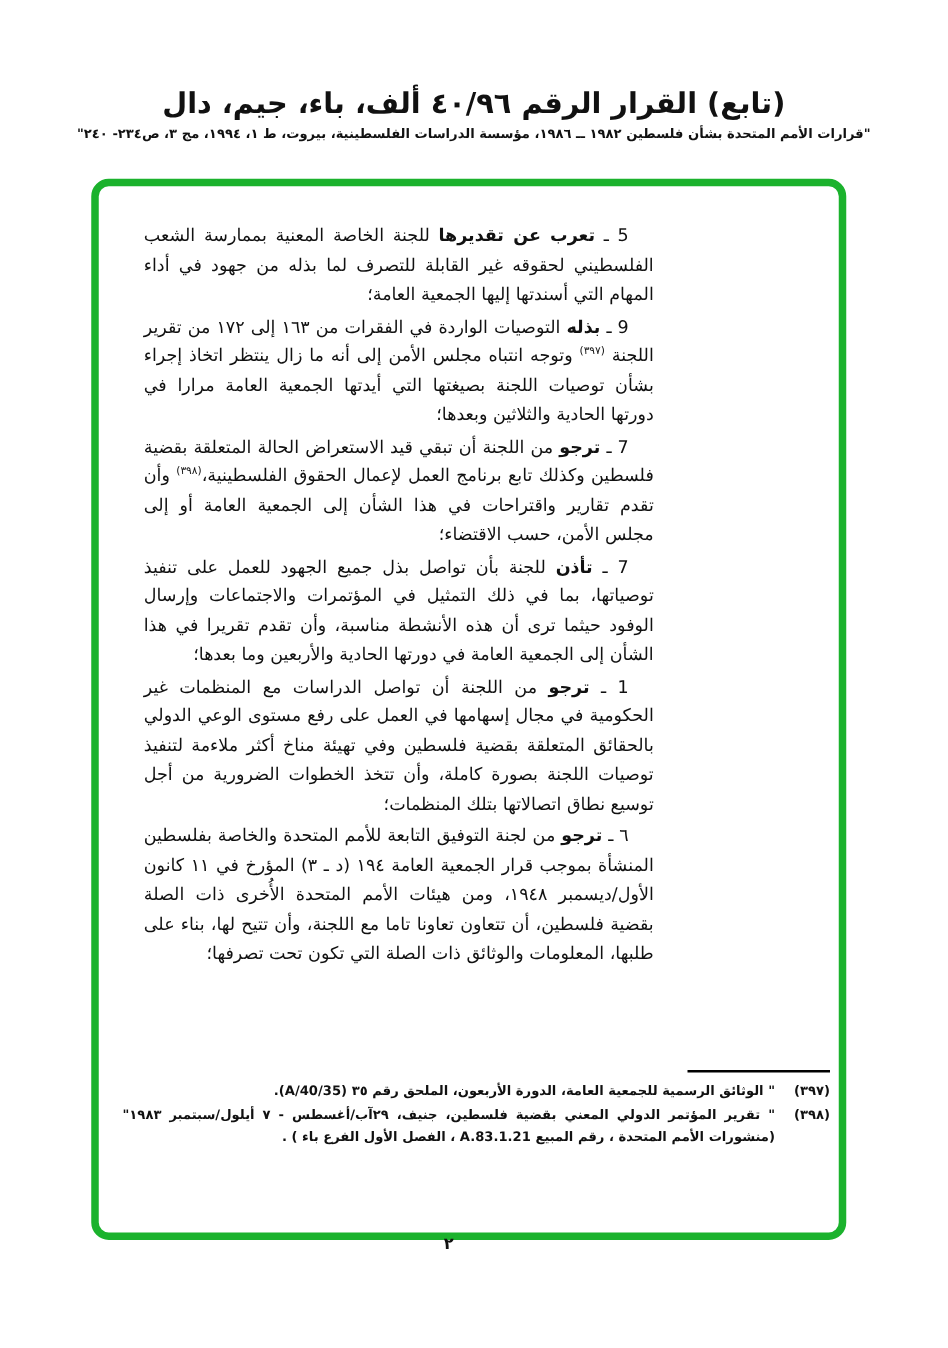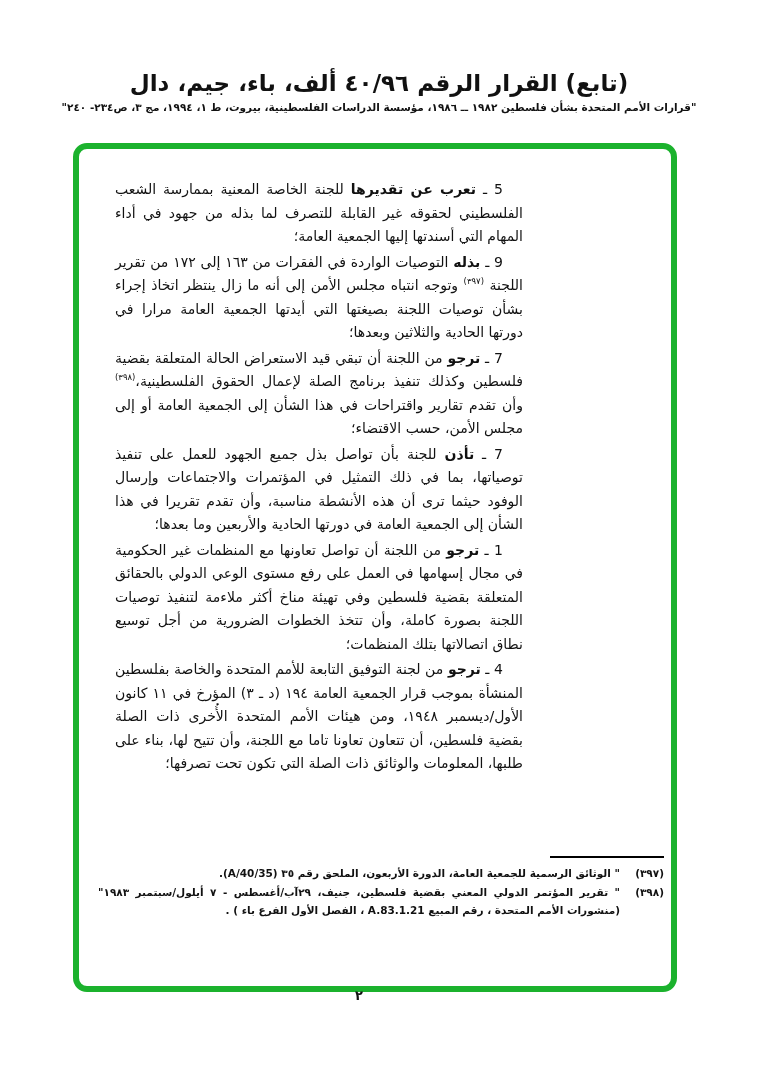--- a/index.html
+++ b/index.html
@@ -73,32 +73,32 @@
       <span class="lead">تعرب عن تقديرها</span>
       <span>للجنة الخاصة المعنية بممارسة الشعب الفلسطيني لحقوقه غير القابلة للتصرف لما بذله من جهود في أداء المهام التي أسندتها إليها الجمعية العامة؛</span></p>
 
     <p class="para"><span>9 ـ</span>
       <span class="lead">بذله</span>
       <span>التوصيات الواردة في الفقرات من ١٦٣ إلى ١٧٢ من تقرير اللجنة </span><sup>(٣٩٧)</sup>
       <span>وتوجه انتباه مجلس الأمن إلى أنه ما زال ينتظر اتخاذ إجراء بشأن توصيات اللجنة بصيغتها التي أيدتها الجمعية العامة مرارا في دورتها الحادية والثلاثين وبعدها؛</span></p>
 
     <p class="para"><span>7 ـ</span>
       <span class="lead">ترجو</span>
-      <span>من اللجنة أن تبقي قيد الاستعراض الحالة المتعلقة بقضية فلسطين وكذلك تنفيذ برنامج الصلة لإعمال الحقوق الفلسطينية،</span><sup>(٣٩٨)</sup>
+      <span>من اللجنة أن تبقي قيد الاستعراض الحالة المتعلقة بقضية فلسطين وكذلك تابع برنامج العمل لإعمال الحقوق الفلسطينية،</span><sup>(٣٩٨)</sup>
       <span>وأن تقدم تقارير واقتراحات في هذا الشأن إلى الجمعية العامة أو إلى مجلس الأمن، حسب الاقتضاء؛</span></p>
 
     <p class="para"><span>7 ـ</span>
       <span class="lead">تأذن</span>
       <span>للجنة بأن تواصل بذل جميع الجهود للعمل على تنفيذ توصياتها، بما في ذلك التمثيل في المؤتمرات والاجتماعات وإرسال الوفود حيثما ترى أن هذه الأنشطة مناسبة، وأن تقدم تقريرا في هذا الشأن إلى الجمعية العامة في دورتها الحادية والأربعين وما بعدها؛</span></p>
 
     <p class="para"><span>1 ـ</span>
       <span class="lead">ترجو</span>
-      <span>من اللجنة أن تواصل تعاونها مع المنظمات غير الحكومية في مجال إسهامها في العمل على رفع مستوى الوعي الدولي بالحقائق المتعلقة بقضية فلسطين وفي تهيئة مناخ أكثر ملاءمة لتنفيذ توصيات اللجنة بصورة كاملة، وأن تتخذ الخطوات الضرورية من أجل توسيع نطاق اتصالاتها بتلك المنظمات؛</span></p>
+      <span>من اللجنة أن تواصل الدراسات مع المنظمات غير الحكومية في مجال إسهامها في العمل على رفع مستوى الوعي الدولي بالحقائق المتعلقة بقضية فلسطين وفي تهيئة مناخ أكثر ملاءمة لتنفيذ توصيات اللجنة بصورة كاملة، وأن تتخذ الخطوات الضرورية من أجل توسيع نطاق اتصالاتها بتلك المنظمات؛</span></p>
 
-    <p class="para"><span>4 ـ</span>
+    <p class="para"><span>٦ ـ</span>
       <span class="lead">ترجو</span>
       <span>من لجنة التوفيق التابعة للأمم المتحدة والخاصة بفلسطين المنشأة بموجب قرار الجمعية العامة ١٩٤ (د ـ ٣) المؤرخ في ١١ كانون الأول/ديسمبر ١٩٤٨، ومن هيئات الأمم المتحدة الأُخرى ذات الصلة بقضية فلسطين، أن تتعاون تعاونا تاما مع اللجنة، وأن تتيح لها، بناء على طلبها، المعلومات والوثائق ذات الصلة التي تكون تحت تصرفها؛</span></p>
 
   </div>
 
   <div class="fn-sep"></div>
 
   <div class="footnotes">
     <div class="fn-row">
       <span class="fn-num">(٣٩٧)</span>

